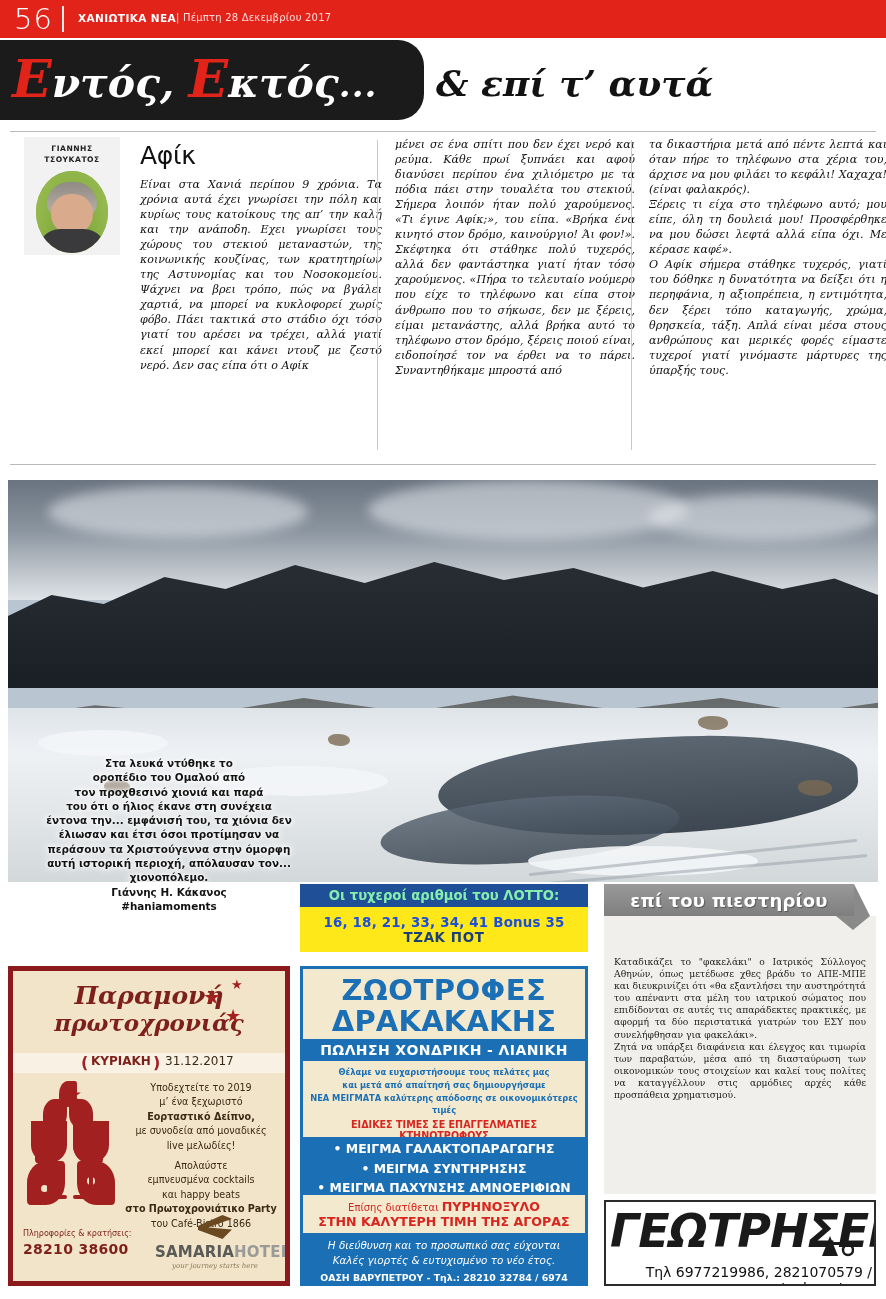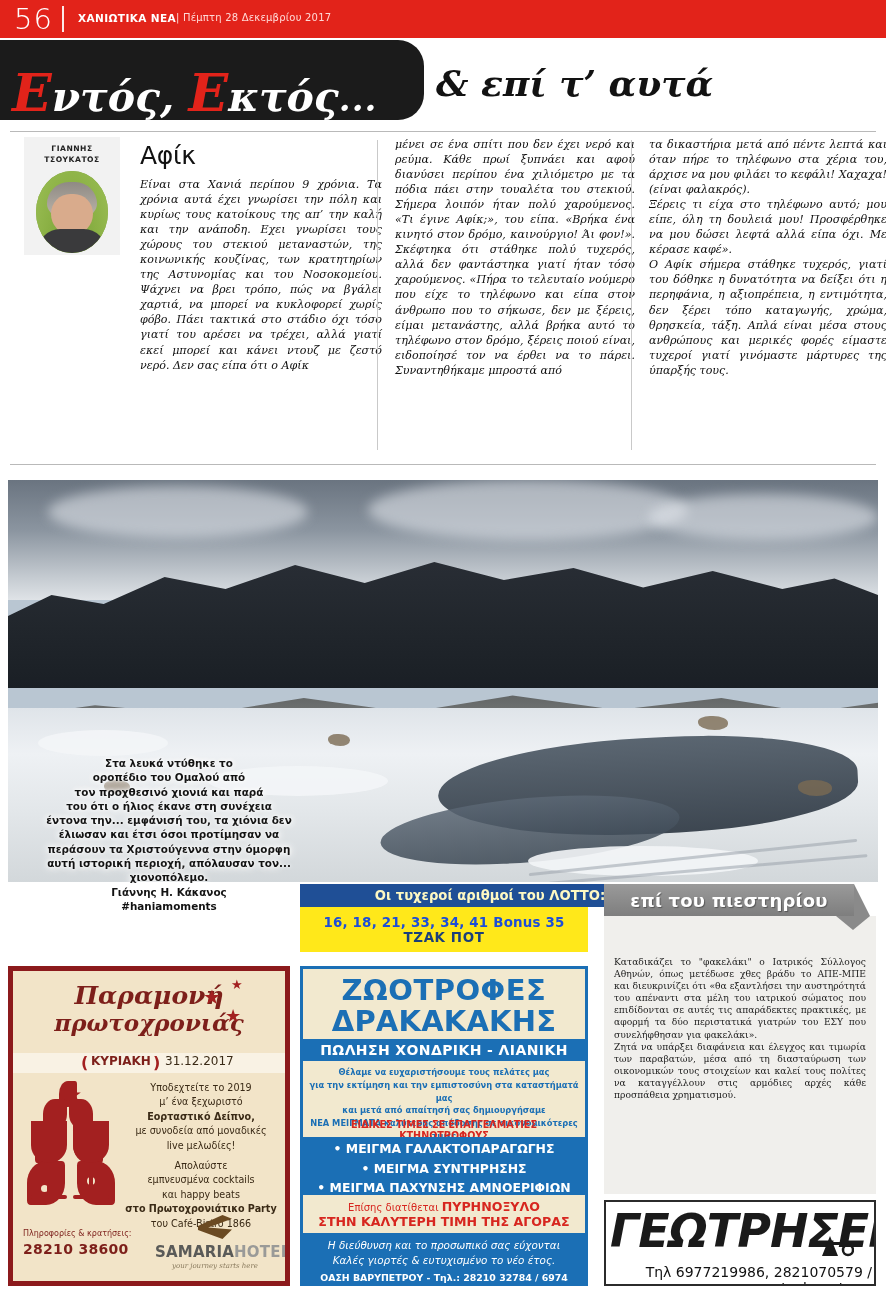--- a/index.html
+++ b/index.html
@@ -12,23 +12,23 @@
   .pagenum{position:absolute;left:14px;top:2px;font-size:29px;color:#fff;
            font-family:"DejaVu Sans","Liberation Sans",sans-serif;font-weight:300;letter-spacing:1px;}
   .vrule{position:absolute;left:62px;top:6px;width:2px;height:26px;background:#fff;opacity:.9;}
   .papername{position:absolute;left:78px;top:12px;font-size:10.5px;font-weight:bold;color:#fff;letter-spacing:.4px;}
   .paperdate{position:absolute;left:176px;top:12px;font-size:10px;color:#ffd9d6;letter-spacing:.2px;}
 
   
   .masthead{position:absolute;left:0;top:40px;width:886px;height:92px;}
   .mastblack{position:absolute;left:0;top:0;width:424px;height:80px;background:#1b1b1b;
              border-top-right-radius:26px;border-bottom-right-radius:26px;}
-  .mast-title{position:absolute;left:12px;top:16px;width:420px;height:64px;
+  .mast-title{position:absolute;left:12px;top:8px;width:420px;height:64px;
               font-family:"DejaVu Serif","Liberation Serif",serif;font-style:italic;font-weight:bold;
-              font-size:41px;color:#ffffff;white-space:nowrap;line-height:74px;}
+              font-size:41px;color:#ffffff;white-space:nowrap;line-height:62px;}
   .mast-title .cap{color:#e2231a;font-size:52px;}
   .mast-title .dots{letter-spacing:1px;font-size:34px;}
   .mast-rest{position:absolute;left:436px;top:12px;font-family:"DejaVu Serif","Liberation Serif",serif;
              font-style:italic;font-weight:bold;font-size:36px;color:#121212;line-height:62px;white-space:nowrap;}
 
   
   .hrule{position:absolute;background:#b9b9b9;height:1px;}
   .vsep{position:absolute;background:#c9c9c9;width:1px;}
 
   
@@ -84,21 +84,21 @@
 
   .caption{position:absolute;left:24px;top:756px;width:290px;height:126px;
       display:flex;flex-direction:column;align-items:center;justify-content:flex-start;
       text-align:center;font-size:10.4px;font-weight:bold;line-height:14.3px;color:#111;
       text-shadow:0 0 6px #fff,0 0 10px #fff,0 0 14px #fff,0 0 3px #fff;}
   .capsig{font-size:10.4px;font-weight:bold;}
 
   
   .lotto{position:absolute;left:300px;top:884px;width:288px;height:68px;}
   .lotto-head{position:absolute;left:0;top:0;width:288px;height:23px;background:#1f4f96;
-       color:#fef9c3;font-size:13.2px;font-weight:bold;display:flex;align-items:center;justify-content:center;padding-left:46px;}
+       color:#86efac;font-size:13.2px;font-weight:bold;display:flex;align-items:center;justify-content:center;}
   .lotto-body{position:absolute;left:0;top:23px;width:288px;height:45px;background:#ffe81a;
        display:flex;flex-direction:column;align-items:center;justify-content:center;}
   .lotto-nums{font-size:13.4px;font-weight:bold;color:#1d4ed8;letter-spacing:.2px;}
   .lotto-jack{font-size:13.4px;font-weight:bold;color:#1a3f7a;letter-spacing:.6px;}
 
   
   .press{position:absolute;left:604px;top:884px;width:272px;height:310px;}
   .press-tab{position:absolute;left:0;top:0;width:250px;height:32px;
       background:linear-gradient(#9a9a9a,#7e7e7e);display:flex;align-items:center;justify-content:center;}
   .press-tab span{color:#fff;font-size:18px;font-weight:bold;letter-spacing:.2px;
@@ -350,21 +350,20 @@
   </div>
 
   <div class="ad-zoo">
     <div class="zoo-in">
       <div class="zoo-t1">ΖΩΟΤΡΟΦΕΣ</div>
       <div class="zoo-t2">ΔΡΑΚΑΚΑΚΗΣ</div>
       <div class="zoo-bar zoo-b1">ΠΩΛΗΣΗ ΧΟΝΔΡΙΚΗ - ΛΙΑΝΙΚΗ</div>
       <div class="zoo-cream"></div>
       <div class="zoo-copy">
         <div>Θέλαμε να ευχαριστήσουμε τους πελάτες μας</div>
-        <div>για την εκτίμηση και την εμπιστοσύνη στα καταστήματά μας</div>
         <div>και μετά από απαίτησή σας δημιουργήσαμε</div>
         <div>ΝΕΑ ΜΕΙΓΜΑΤΑ καλύτερης απόδοσης σε οικονομικότερες τιμές</div>
       </div>
       <div class="zoo-red">ΕΙΔΙΚΕΣ ΤΙΜΕΣ ΣΕ ΕΠΑΓΓΕΛΜΑΤΙΕΣ ΚΤΗΝΟΤΡΟΦΟΥΣ</div>
       <div class="zoo-b2">
         <div>• ΜΕΙΓΜΑ ΓΑΛΑΚΤΟΠΑΡΑΓΩΓΗΣ</div>
         <div>• ΜΕΙΓΜΑ ΣΥΝΤΗΡΗΣΗΣ</div>
         <div>• ΜΕΙΓΜΑ ΠΑΧΥΝΣΗΣ ΑΜΝΟΕΡΙΦΙΩΝ</div>
       </div>
       <div class="zoo-cream2"></div>

